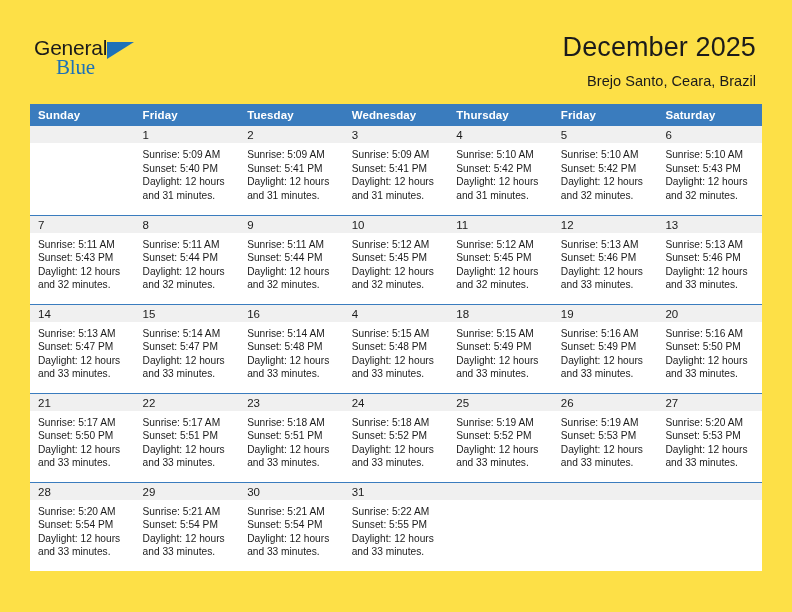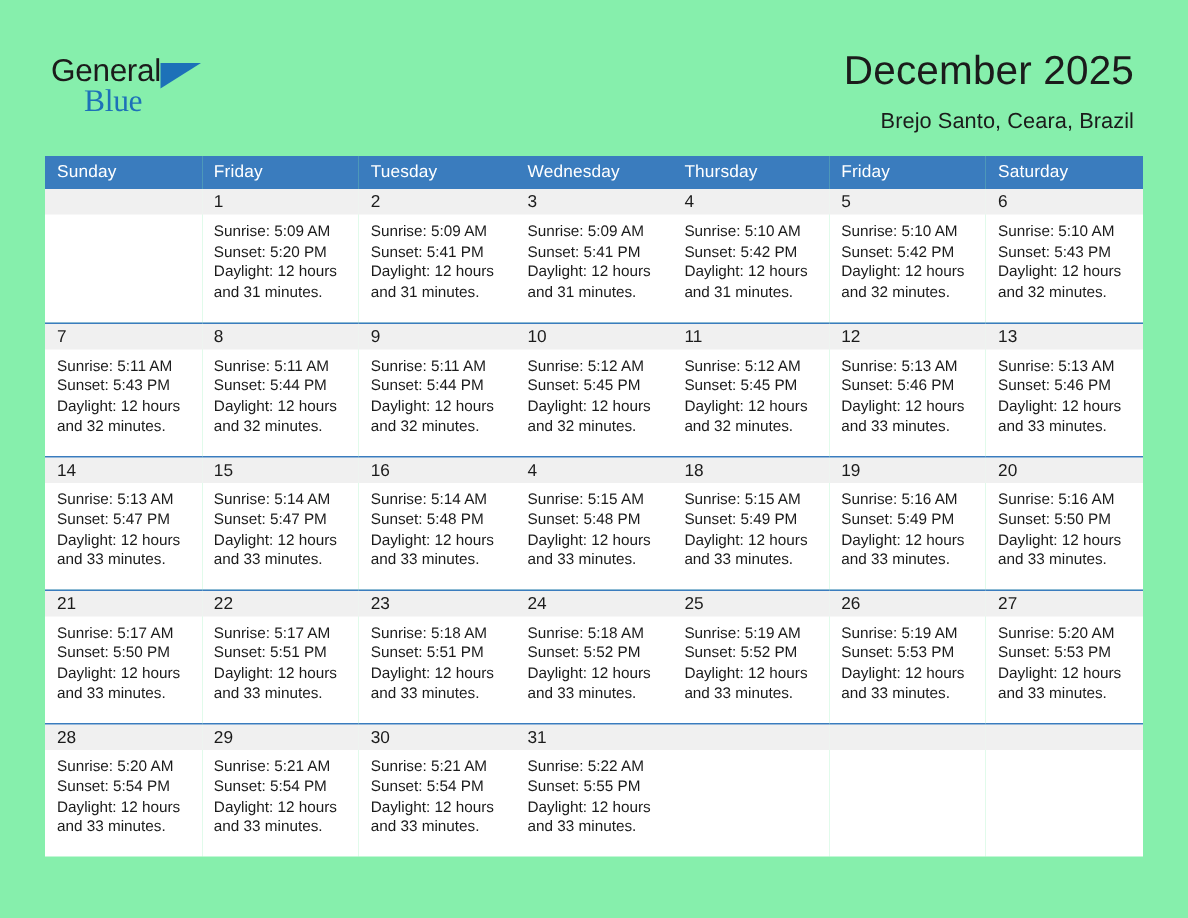--- a/index.html
+++ b/index.html
@@ -7,21 +7,21 @@
     width: 792px;
     height: 612px;
     background: #ffffff;
     font-family: "Liberation Sans", sans-serif;
     -webkit-font-smoothing: antialiased;
   }
   .page {
     position: relative;
     width: 792px;
     height: 612px;
-    background: #86efac;
+    background: #fde047;
     padding: 0;
   }
 
   
   .header {
     position: absolute;
     left: 0; top: 0;
     width: 792px;
     height: 100px;
   }
@@ -90,21 +90,21 @@
     border-collapse: collapse;
     table-layout: fixed;
     width: 732px;
   }
   table.cal col { width: 104.57px; }
 
   thead th {
     background: #3a7cbe;
     color: #ffffff;
     font-size: 11.5px;
-    font-weight: normal;
+    font-weight: bold;
     text-align: left;
     padding: 5px 0 5px 8px;
     height: 22px;
     letter-spacing: 0.1px;
     margin-left: 20px;
   }
 
   tbody tr.week {
     height: 89px;
   }
@@ -181,21 +181,21 @@
       </thead>
       <tbody>
           <tr class="week">
             <td class="blank">
               <div class="daynum empty"></div>
             </td>
             <td>
               <div class="daynum">1</div>
               <div class="info">
                 <div>Sunrise: 5:09 AM</div>
-                <div>Sunset: 5:20 PM</div>
+                <div>Sunset: 5:40 PM</div>
                 <div>Daylight: 12 hours</div>
                 <div>and 31 minutes.</div>
               </div>
             </td>
             <td>
               <div class="daynum">2</div>
               <div class="info">
                 <div>Sunrise: 5:09 AM</div>
                 <div>Sunset: 5:41 PM</div>
                 <div>Daylight: 12 hours</div>

